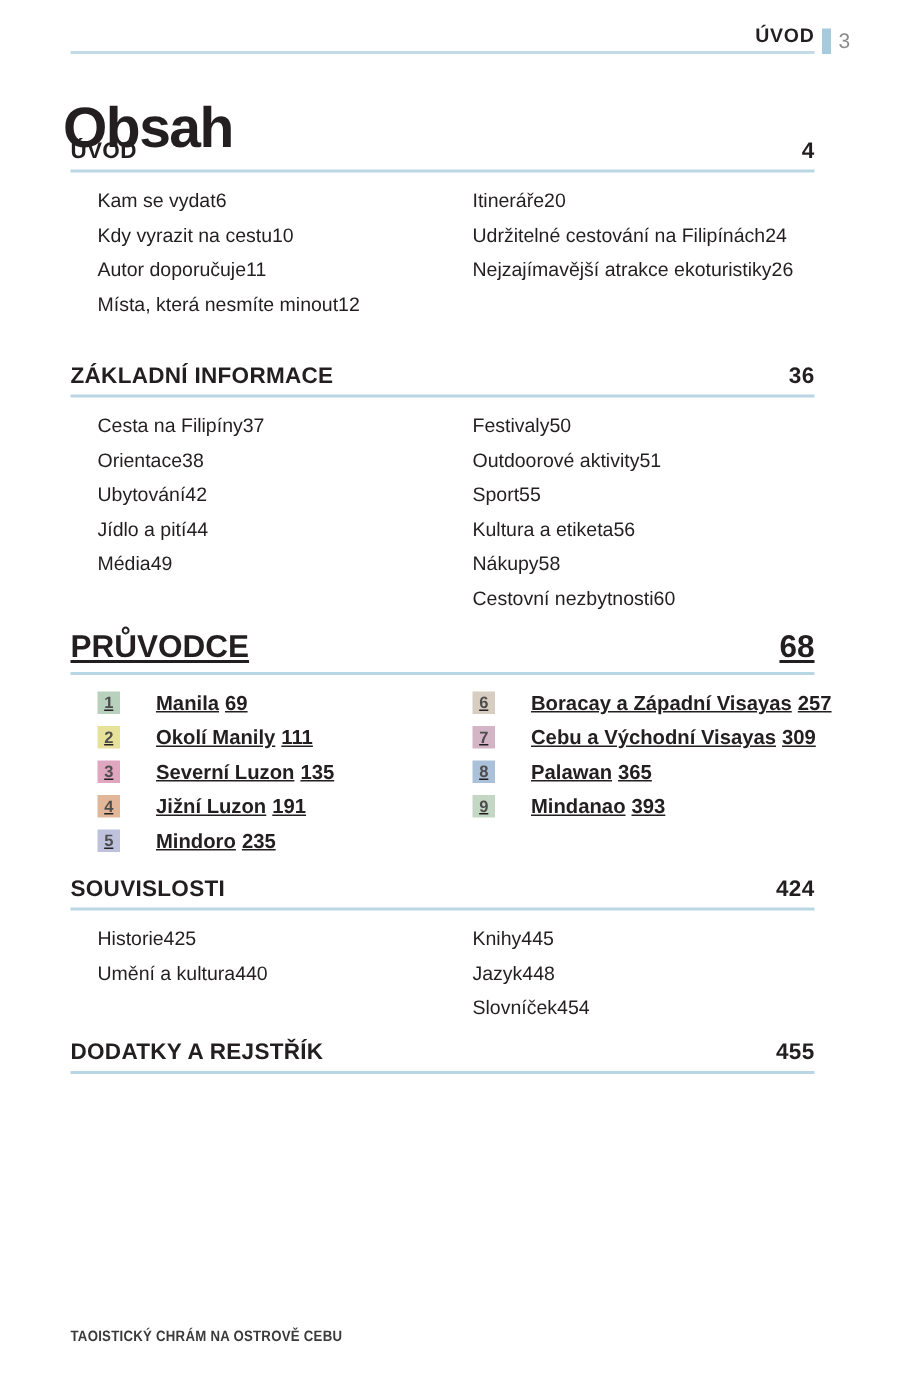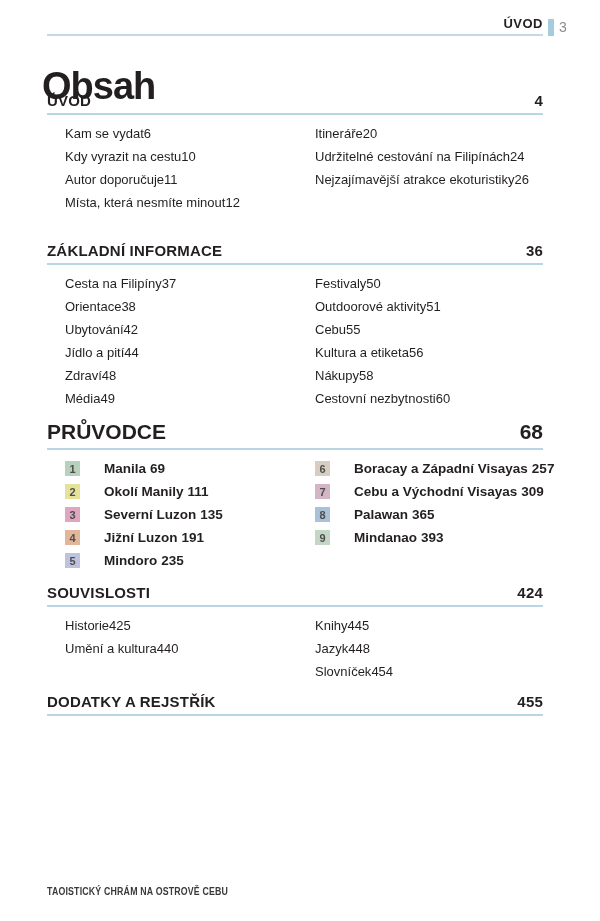--- a/index.html
+++ b/index.html
@@ -31,21 +31,21 @@
   
   .toc { position:absolute; top:92px; left:47px; width:496px; }
   .section-header {
     display:flex; justify-content:space-between; align-items:flex-end;
     font-weight:bold; font-size:15px; letter-spacing:0.2px;
     border-bottom:2px solid #b9d6e4; padding-bottom:4px;
   }
   .section-big .section-header { font-size:21px; letter-spacing:0; }
   .sec-uvod      { margin-top:0; }
   .sec-zakladni  { margin-top:28px; }
-  .sec-pruvodce  { margin-top:10px; }
+  .sec-pruvodce  { margin-top:10px;text-decoration:underline; }
   .sec-souvis    { margin-top:12px; }
   .sec-dodatky   { margin-top:10px; }
 
   .columns { display:flex; padding:7px 0 0 18px; }
   .col-left  { width:213px; margin-right:37px; }
   .col-right { width:228px; }
 
   .row {
     display:flex; justify-content:flex-start; align-items:center;
     height:23px; font-size:13px;
@@ -142,39 +142,35 @@
         </div>
         <div class="row">
           <span class="entry-label">Ubytování</span>
           <span class="entry-page">42</span>
         </div>
         <div class="row">
           <span class="entry-label">Jídlo a pití</span>
           <span class="entry-page">44</span>
         </div>
         <div class="row">
-          <span class="entry-label">Zdraví</span>
-          <span class="entry-page">48</span>
-        </div>
-        <div class="row">
           <span class="entry-label">Média</span>
           <span class="entry-page">49</span>
         </div>
       </div>
       <div class="col-right">
         <div class="row">
           <span class="entry-label">Festivaly</span>
           <span class="entry-page">50</span>
         </div>
         <div class="row">
           <span class="entry-label">Outdoorové aktivity</span>
           <span class="entry-page">51</span>
         </div>
         <div class="row">
-          <span class="entry-label">Cebu</span>
+          <span class="entry-label">Sport</span>
           <span class="entry-page">55</span>
         </div>
         <div class="row">
           <span class="entry-label">Kultura a etiketa</span>
           <span class="entry-page">56</span>
         </div>
         <div class="row">
           <span class="entry-label">Nákupy</span>
           <span class="entry-page">58</span>
         </div>

